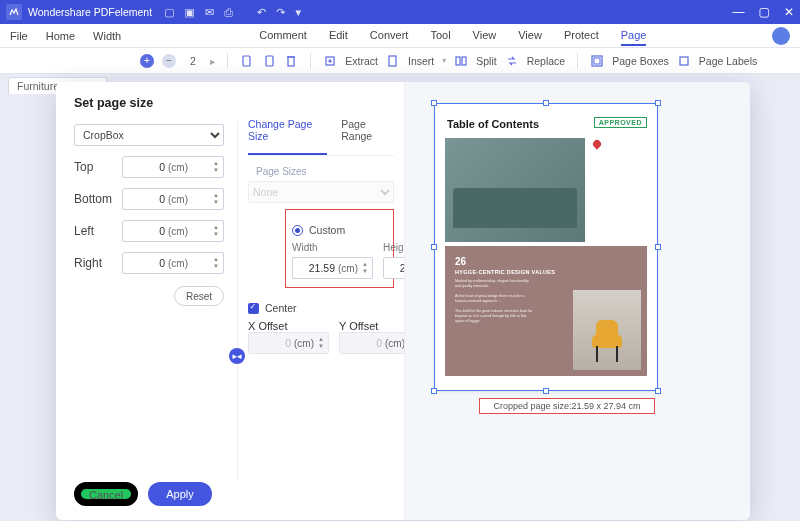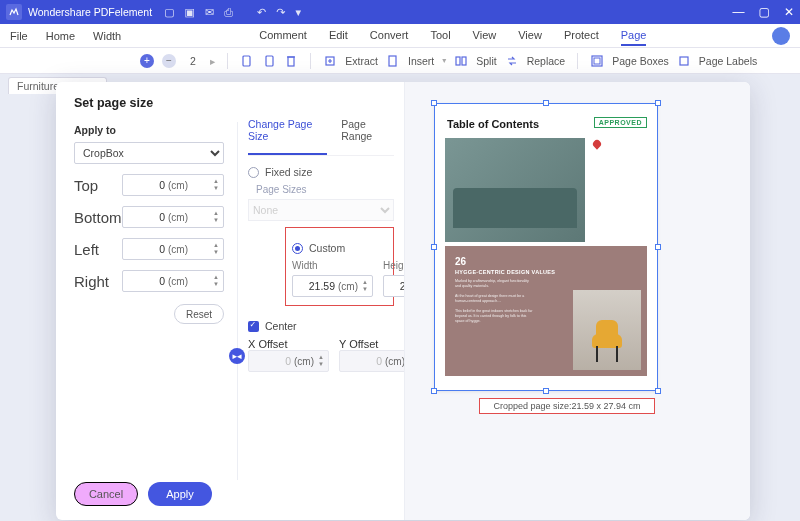--- a/index.html
+++ b/index.html
@@ -41,30 +41,30 @@
 .tabstrip .newtab { margin-left: 6px; color:#888; cursor:pointer; }
 
 
 .dialog { position: absolute; left: 56px; top: 82px; width: 694px; height: 438px; background: #fff; border-radius: 6px; box-shadow: 0 6px 28px rgba(40,40,80,.18); display: flex; }
 .dialog .close { position: absolute; right: 8px; top: 6px; font-size: 14px; color: #666; cursor: pointer; }
 .dlg-left { width: 182px; padding: 14px 14px 12px 18px; position: relative; }
 .dlg-left h2 { font-size: 12.5px; font-weight: 700; color: #222; margin-bottom: 14px; }
 .dlg-left .lbl { font-size: 10.5px; font-weight: 600; color: #333; margin-bottom: 6px; }
 .dlg-left select { width: 100%; height: 22px; border: 1px solid #cfd2de; border-radius: 2px; font-size: 10.5px; padding: 0 4px; background:#fff; color:#444; }
 .dlg-left .frow { display: flex; align-items: center; margin-top: 10px; gap: 8px; }
-.dlg-left .frow .flbl { width: 40px; font-size: 15px; color: #444; }
+.dlg-left .frow .flbl { width: 40px; font-size: 12px; color: #444; }
 .spin { flex: 1; height: 22px; border: 1px solid #cfd2de; border-radius: 2px; display: flex; align-items: center; padding: 0 14px 0 6px; position: relative; background:#fff; }
 .spin input { border: none; width: 36px; text-align: right; font-size: 10.5px; outline: none; color:#333; background:transparent; }
 .spin .unit { font-size: 10px; color: #666; margin-left: 3px; }
 .spin .arrows { position: absolute; right: 2px; top: 1px; bottom: 1px; width: 10px; display: flex; flex-direction: column; justify-content: center; }
 .spin .arrows span { font-size: 6px; color: #888; line-height: 7px; cursor: pointer; text-align:center; }
 .dlg-left .reset { margin-top: 12px; margin-left: auto; display: block; width: 50px; height: 20px; border: 1px solid #cfd2de; border-radius: 10px; background: #fff; font-size: 10px; color: #555; cursor: pointer; }
 .dlg-left .actions { position: absolute; bottom: 14px; left: 18px; display: flex; gap: 10px; }
 .dlg-left .actions button { height: 24px; width: 64px; border-radius: 12px; font-size: 11px; cursor: pointer; }
-.btn-cancel { background: #f0abfc; border: 1px solid #000000; color: #555; }
+.btn-cancel { background: #22c55e; border: 7px solid #000000; color: #555; }
 .btn-apply { background: #4456e0; border: none; color: #fff; }
 
 .dlg-mid { width: 166px; padding: 36px 10px 12px 10px; position: relative; }
 .dlg-mid .tabs { display: flex; gap: 14px; font-size: 10.5px; border-bottom: 1px solid #f0f0f4; margin-bottom: 10px; }
 .dlg-mid .tabs .t { padding-bottom: 11px; cursor: pointer; color: #555; }
 .dlg-mid .tabs .t.active { color: #3c4fd6; border-bottom: 2px solid #3c4fd6; font-weight: 500; }
 .radio-row { display: flex; align-items: center; gap: 6px; font-size: 10.5px; color: #555; margin: 8px 0 6px; }
 .radio { width: 11px; height: 11px; border: 1.5px solid #9aa0b8; border-radius: 50%; position: relative; cursor:pointer; }
 .radio.on { border-color: #3c4fd6; }
 .radio.on::after { content: ''; position: absolute; inset: 2px; background: #3c4fd6; border-radius: 50%; }
@@ -236,21 +236,20 @@
     <span class="x">×</span>
   </div>
   <span class="newtab">+</span>
 </div>
 
 <div class="dialog">
   <span class="close">×</span>
 
   <div class="dlg-left">
     <h2>Set page size</h2>
-    <div class="lbl">Apply to</div>
     <select><option>CropBox</option></select>
 
     <div class="frow">
       <span class="flbl">Top</span>
       <div class="spin">
           <input value="0" style="">
           <span class="unit">(cm)</span>
           <span class="arrows">
             <span>▲</span>
             <span>▼</span>
@@ -296,24 +295,20 @@
       <button class="btn-cancel">Cancel</button>
       <button class="btn-apply">Apply</button>
     </div>
   </div>
 
   <div class="dlg-mid">
     <span class="midhandle">▸◂</span>
     <div class="tabs">
       <span class="t active">Change Page Size</span>
       <span class="t">Page Range</span>
-    </div>
-    <div class="radio-row">
-      <span class="radio"></span>
-      <span>Fixed size</span>
     </div>
     <div class="sub">Page Sizes</div>
     <select class="dis" disabled=""><option>None</option></select>
 
     <div class="redbox">
       <div class="radio-row">
         <span class="radio on"></span>
         <span>Custom</span>
       </div>
       <div class="wh">

